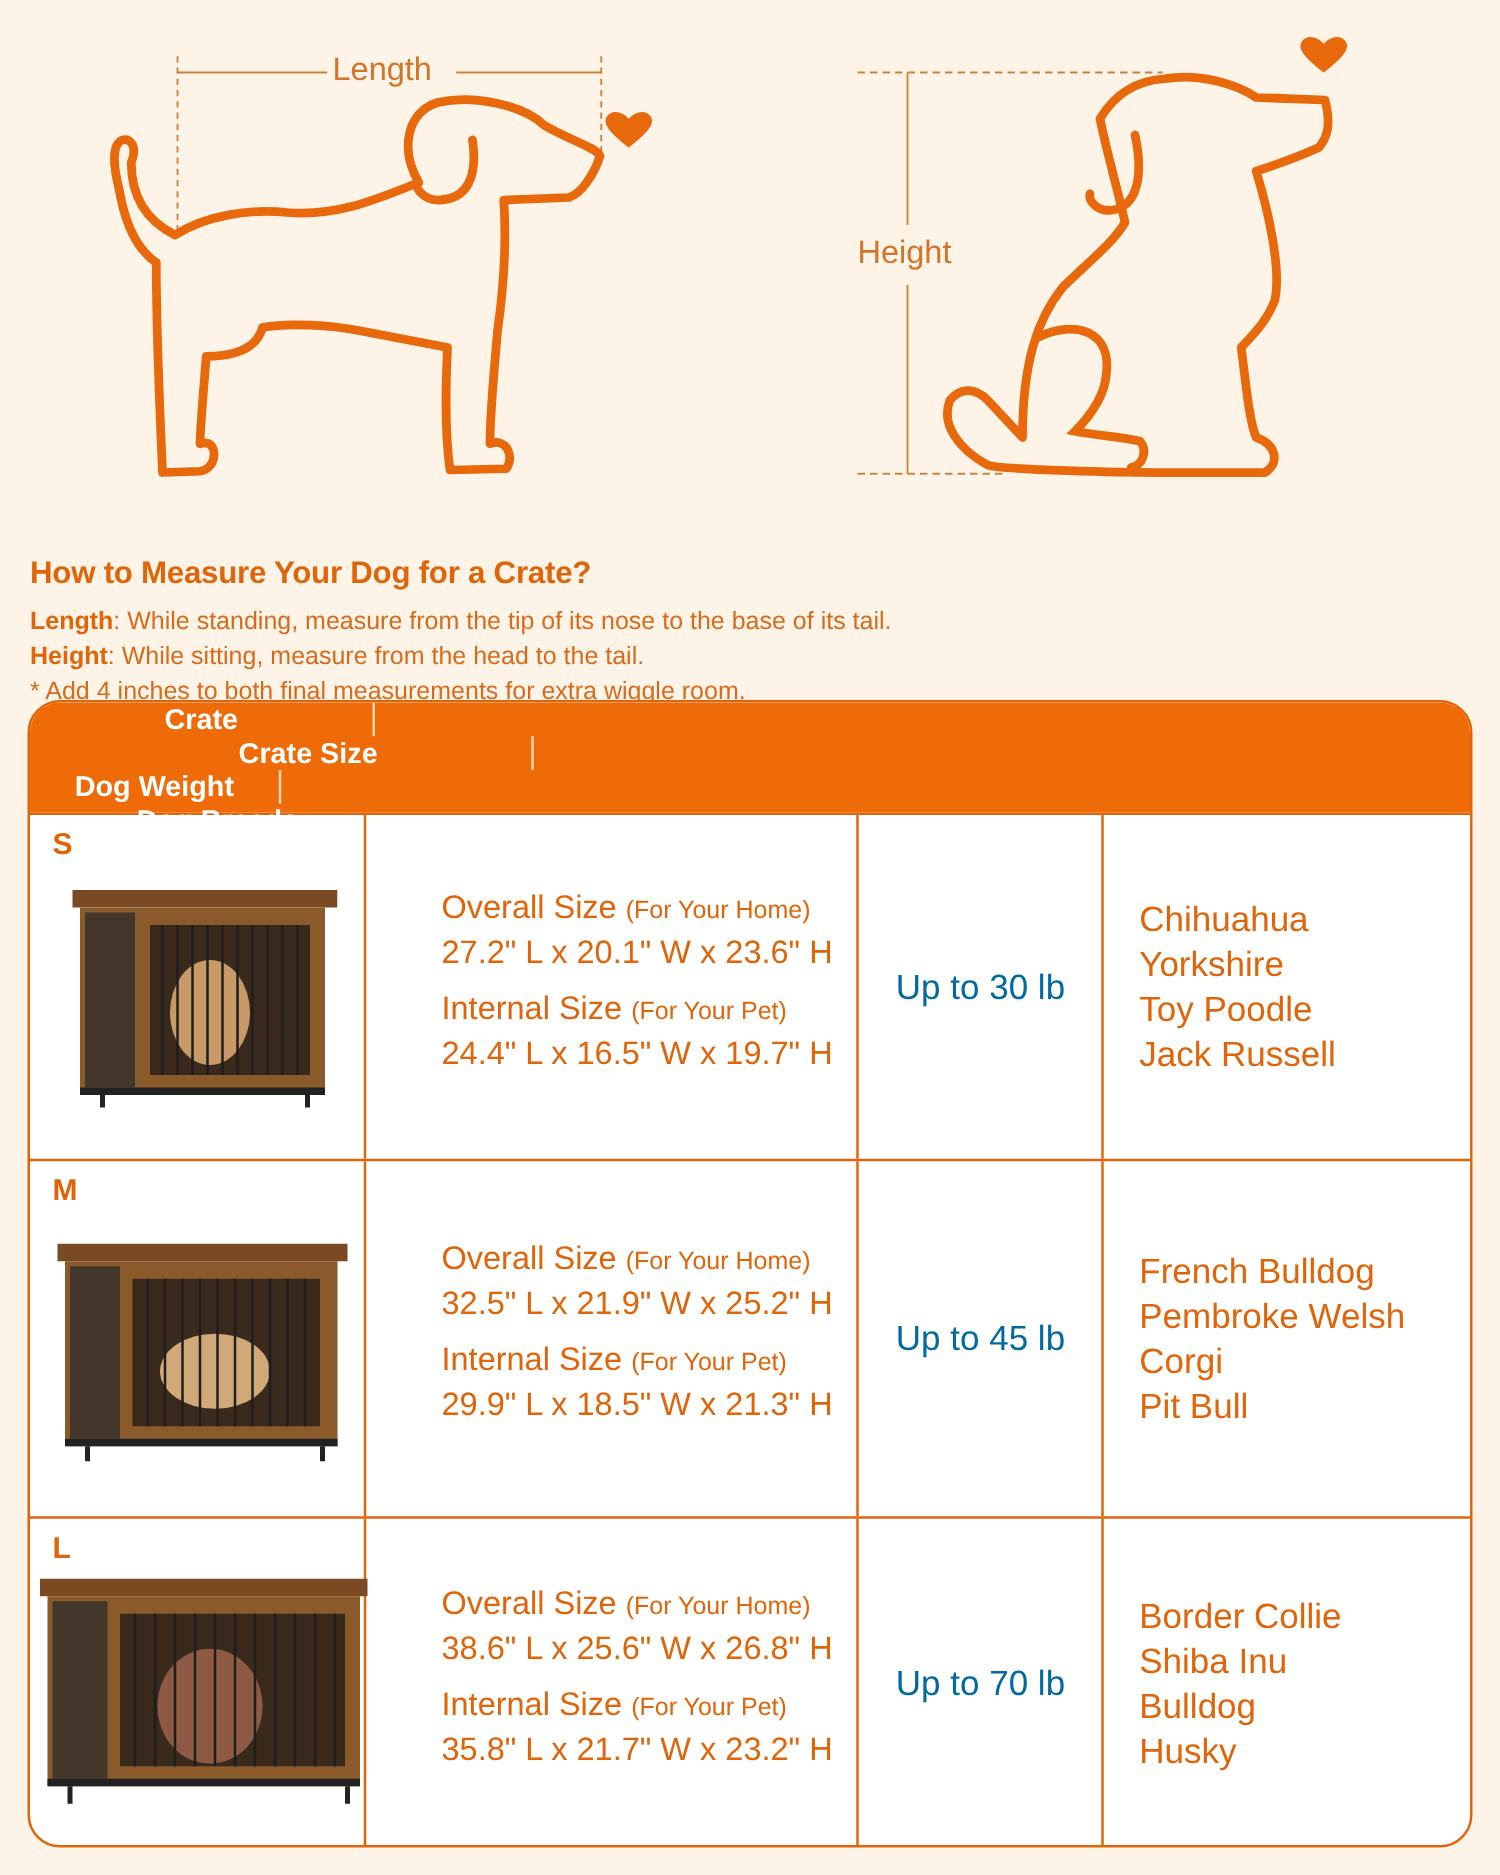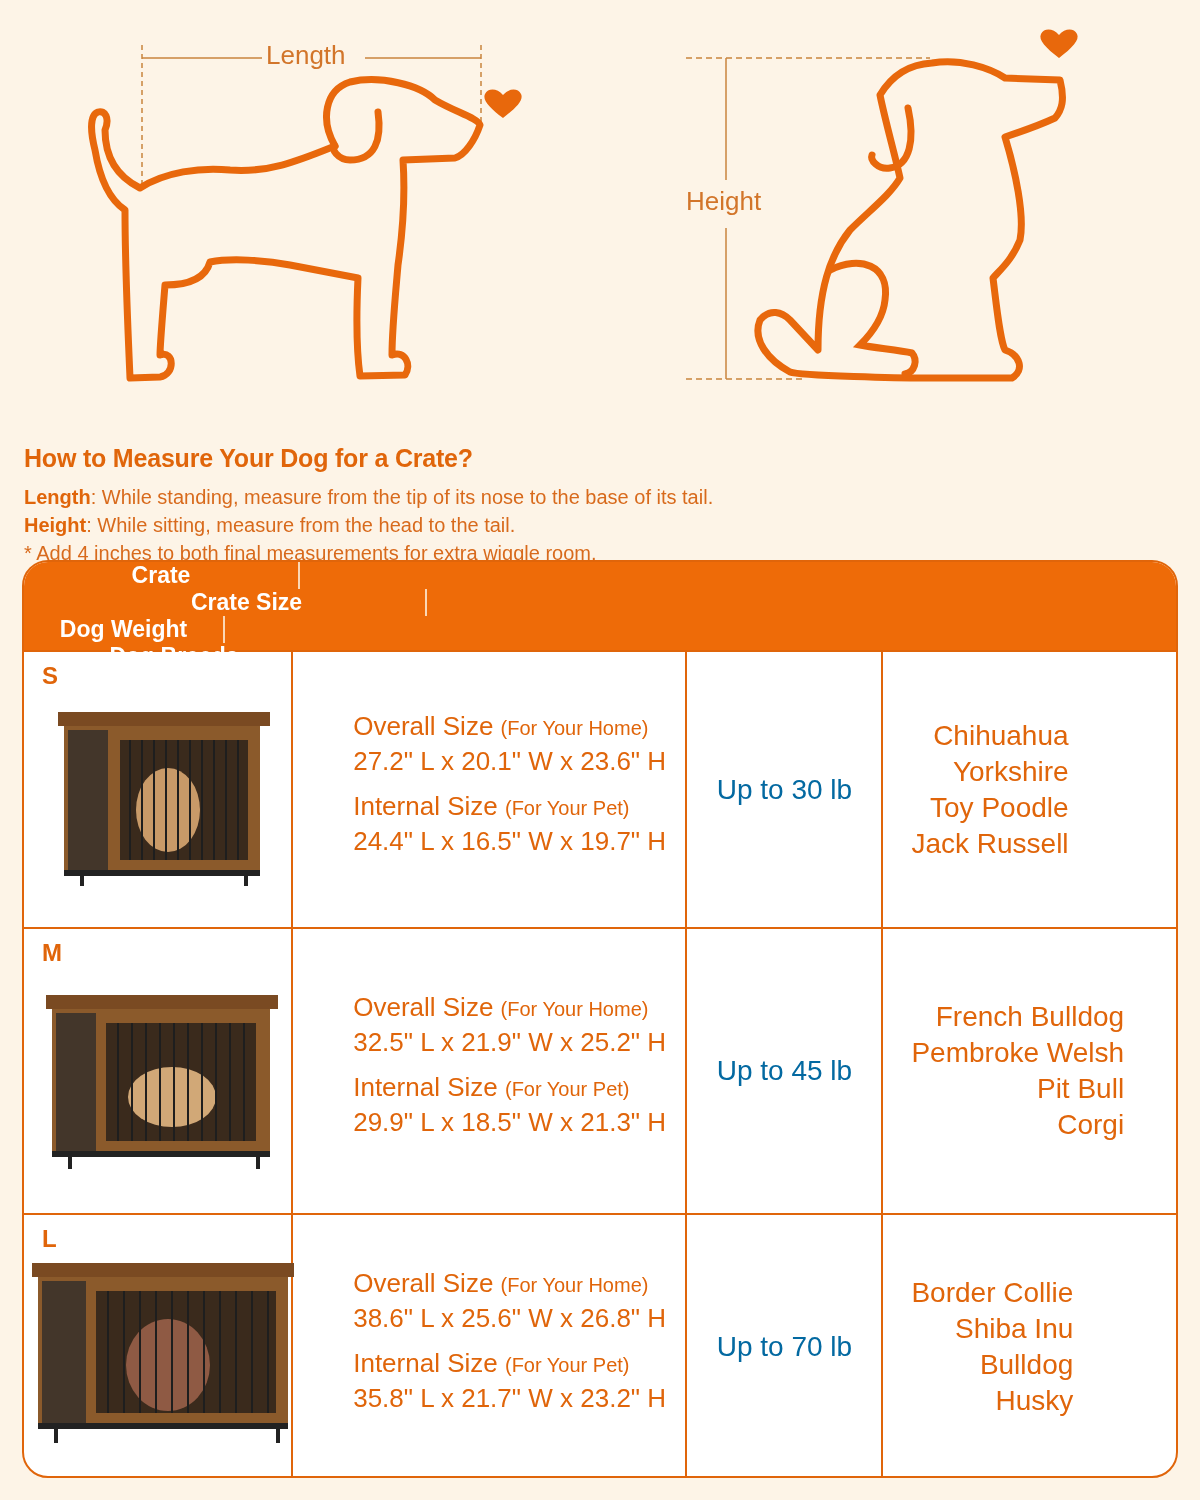--- a/index.html
+++ b/index.html
@@ -50,21 +50,21 @@
   .th {
     display: flex; align-items: center; justify-content: center;
     font-size: 23px; font-weight: bold; color: #fff;
     border-right: 2px solid #fbd7b5;
     box-sizing: border-box;
   }
   .th:last-child { border-right: none; }
   .c1 { width: 276px; }
   .c2 { width: 359px; margin-left: 44px; }
   .c3 { width: 201px; }
-  .c4 { width: 300px; text-align: right; }
+  .c4 { width: 300px; }
   .trow {
     display: flex; height: 277px; border-top: 2px solid #e0650a;
     box-sizing: border-box;
   }
   .trow:first-of-type { border-top: none; }
   .td {
     position: relative; box-sizing: border-box;
     border-right: 2px solid #e0650a;
     display: flex; align-items: center;
   }
@@ -222,22 +222,22 @@
           <div class="size-dim">29.9" L x 18.5" W x 21.3" H</div>
         </div>
       </div>
       <div class="td c3">
         <div class="weight">Up to 45 lb</div>
       </div>
       <div class="td c4">
         <div class="breeds">
           <div>French Bulldog</div>
           <div>Pembroke Welsh</div>
+          <div>Corgi</div>
           <div>Pit Bull</div>
-          <div>Corgi</div>
         </div>
       </div>
     </div>
 
     <div class="trow" style="height:266px;">
       <div class="td c1">
         <span class="size-letter">L</span>
         <svg class="crate-img" width="270" height="200" viewBox="0 0 270 200" style="left:4px; top:40px;">
           <rect x="4" y="8" width="262" height="14" fill="#7a4a22"></rect>
           <rect x="10" y="22" width="250" height="152" fill="#8b5a2b"></rect>

